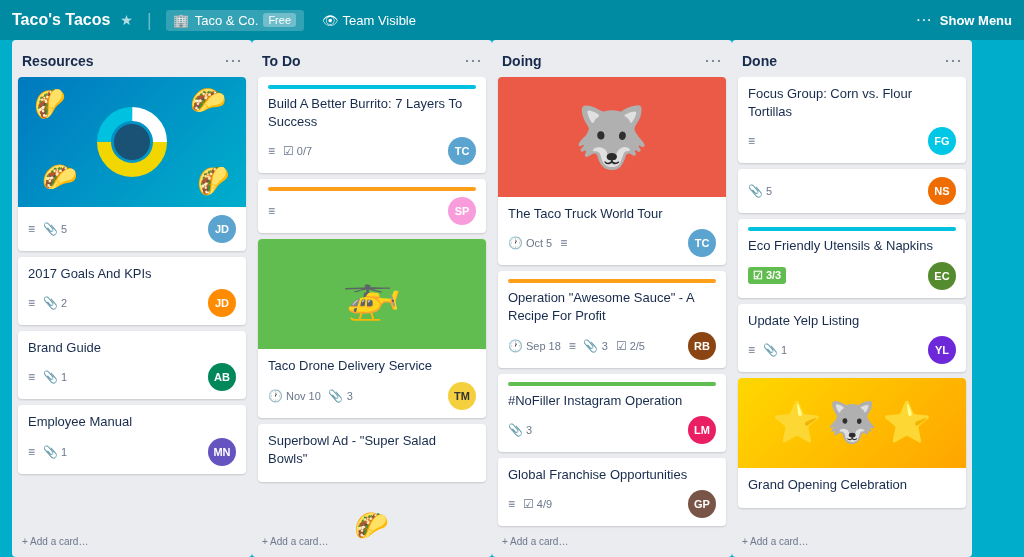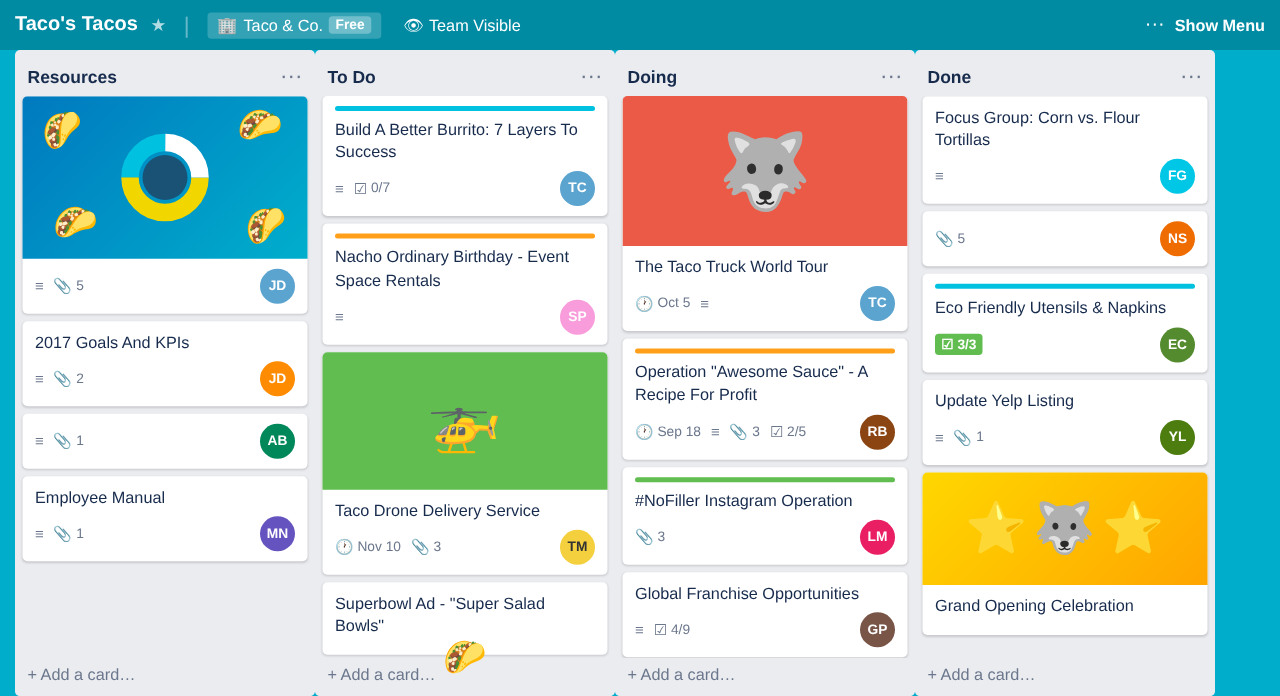--- a/index.html
+++ b/index.html
@@ -41,21 +41,20 @@
       display: flex;
       align-items: center;
       gap: 5px;
     }
     .header-free-badge {
       background: rgba(255,255,255,0.3);
       border-radius: 3px;
       padding: 1px 5px;
       font-size: 11px;
       color: #fff;
-      font-weight: bold;
     }
     .header-visible {
       color: #fff;
       font-size: 13px;
       display: flex;
       align-items: center;
       gap: 4px;
       padding: 3px 8px;
     }
     .header-right {
@@ -113,21 +112,21 @@
       cursor: pointer;
     }
     .list-cards {
       padding: 0 6px;
       overflow-y: auto;
       flex: 1;
     }
     .add-card {
       padding: 6px 10px 10px;
       color: #6B778C;
-      font-size: 13px;
+      font-size: 10px;
       cursor: pointer;
     }
 
     
     .card {
       background: #fff;
       border-radius: 4px;
       margin-bottom: 6px;
       padding: 8px 10px;
       box-shadow: 0 1px 2px rgba(0,0,0,0.15);
@@ -324,20 +323,21 @@
               <span class="meta-icon">📎</span>
               <span>2</span>
             </span>
           <div style="margin-left:auto">
             <div class="avatar" style="background:#FF8B00;color:#fff">JD</div>
           </div>
         </div>
       </div>
 
       <div class="card">
+        <div class="card-title">Brand Guide</div>
         <div class="card-meta">
           <span class="meta-item">
               <span class="meta-icon">≡</span>
             </span>
           <span class="meta-item">
               <span class="meta-icon">📎</span>
               <span>1</span>
             </span>
           <div style="margin-left:auto">
             <div class="avatar" style="background:#00875A;color:#fff">AB</div>
@@ -383,21 +383,20 @@
               <span>0/7</span>
             </span>
           <div style="margin-left:auto">
             <div class="avatar" style="background:#5BA4CF;color:#fff">TC</div>
           </div>
         </div>
       </div>
 
       <div class="card">
         <div class="card-label label-orange"></div>
-        <div class="card-title">Nacho Ordinary Birthday - Event Space Rentals</div>
         <div class="card-meta">
           <span class="meta-item">
               <span class="meta-icon">≡</span>
             </span>
           <div style="margin-left:auto">
             <div class="avatar" style="background:#F99CDB;color:#fff">SP</div>
           </div>
         </div>
       </div>
 
@@ -560,21 +559,21 @@
         <div class="card-title">Update Yelp Listing</div>
         <div class="card-meta">
           <span class="meta-item">
               <span class="meta-icon">≡</span>
             </span>
           <span class="meta-item">
               <span class="meta-icon">📎</span>
               <span>1</span>
             </span>
           <div style="margin-left:auto">
-            <div class="avatar" style="background:#4d7c0f;color:#fff">YL</div>
+            <div class="avatar" style="background:#6d28d9;color:#fff">YL</div>
           </div>
         </div>
       </div>
 
       <div class="card">
         <div class="grand-cover">
           <span>⭐</span>
           <span>🐺</span>
           <span>⭐</span>
         </div>

